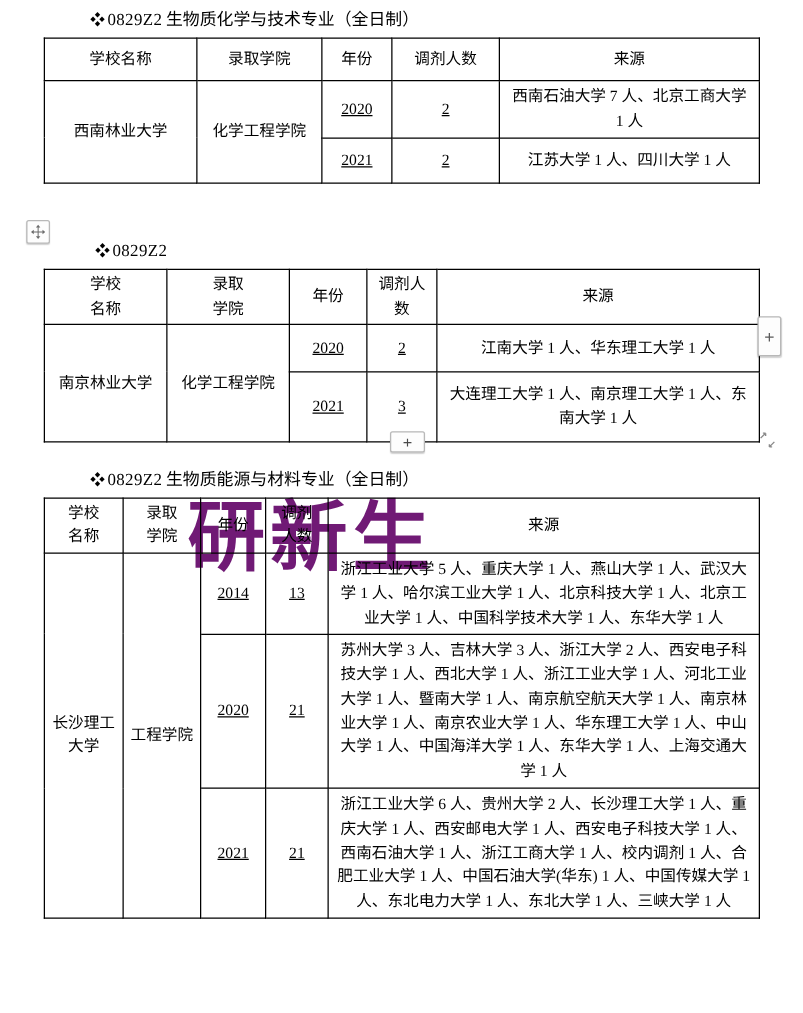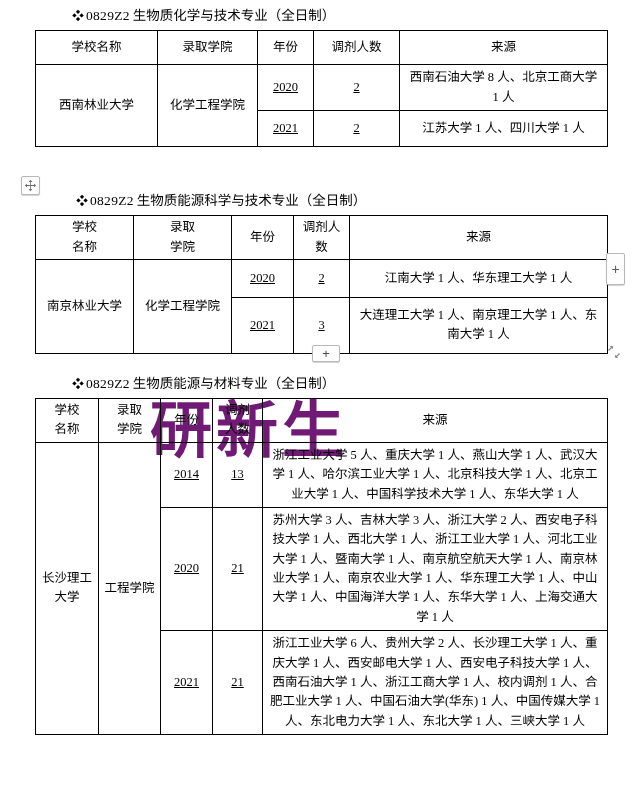--- a/index.html
+++ b/index.html
@@ -204,35 +204,34 @@
         <th>录取学院</th>
         <th>年份</th>
         <th>调剂人数</th>
         <th>来源</th>
       </tr>
       <tr>
         <td rowspan="2">西南林业大学</td>
         <td rowspan="2">化学工程学院</td>
         <td class="num">2020</td>
         <td class="num">2</td>
-        <td class="src">西南石油大学 8 人、北京工商大学 1 人</td>
+        <td class="src">西南石油大学 7 人、北京工商大学 1 人</td>
       </tr>
       <tr>
         <td class="num">2021</td>
         <td class="num">2</td>
         <td class="src">江苏大学 1 人、四川大学 1 人</td>
       </tr>
     </tbody>
   </table>
 
   <div style="height:46px"></div>
   <div class="heading" id="heading-2">
     <span class="heading-bullet">❖</span>
     <span class="heading-code">0829Z2</span>
-    <span class="heading-text">生物质能源科学与技术专业（全日制）</span>
   </div>
 
   <table class="dataset" id="table-2">
     <colgroup>
       <col style="width:98px">
         <col style="width:98px">
         <col style="width:62px">
         <col style="width:56px">
         <col style="width:258px">
     </colgroup>

